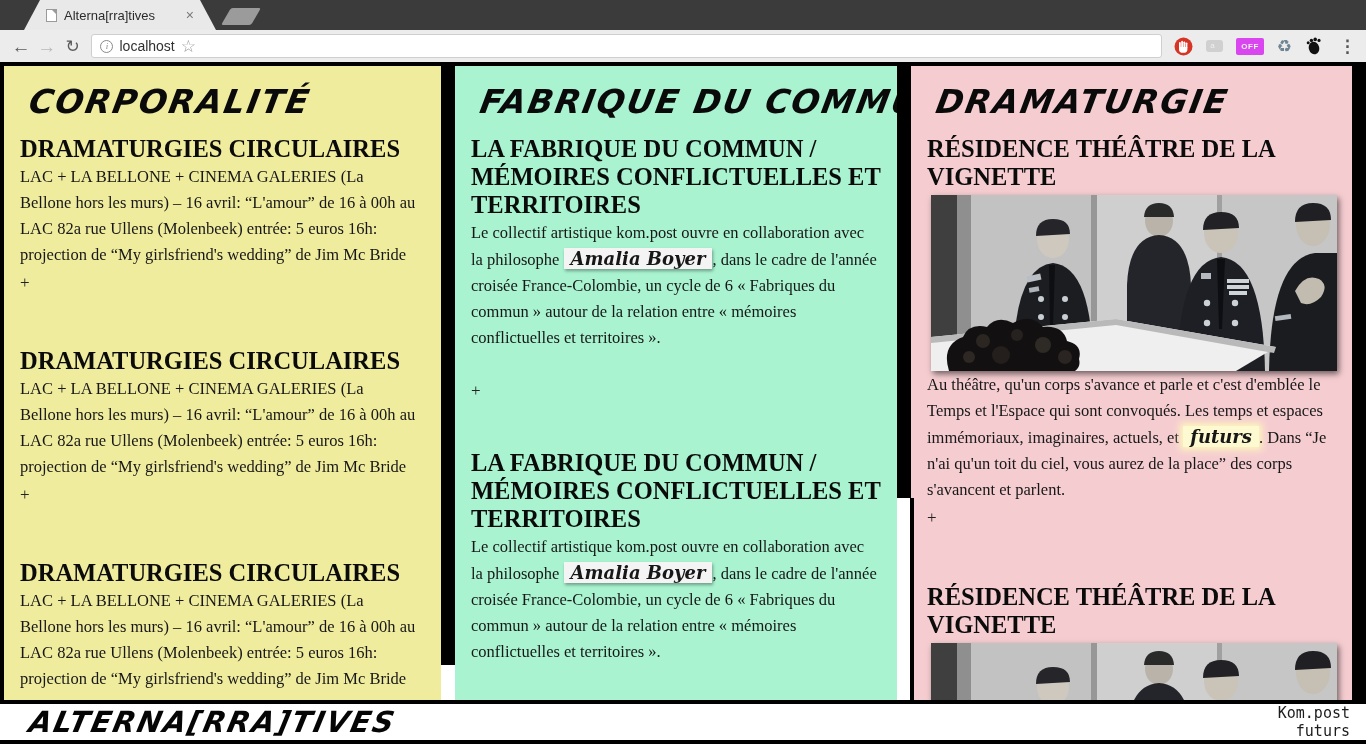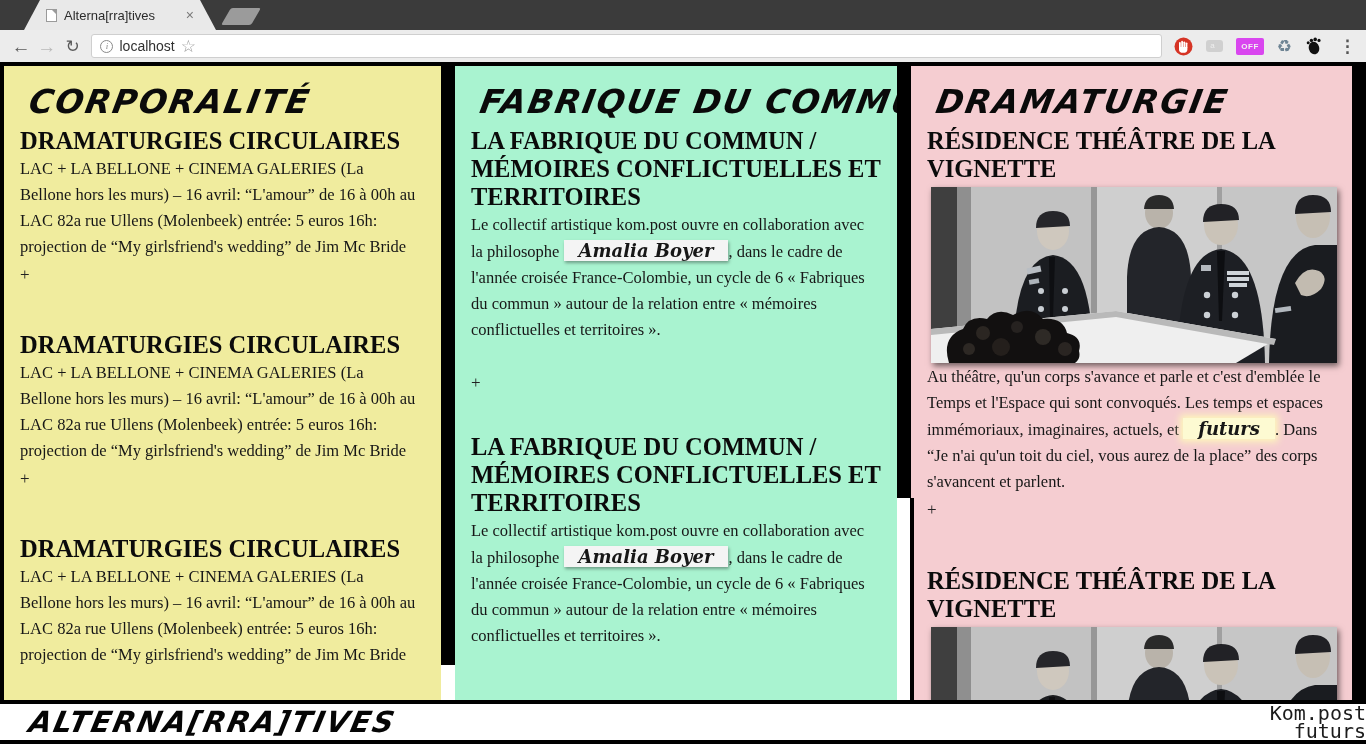--- a/index.html
+++ b/index.html
@@ -54,50 +54,50 @@
 
   
   .patch-white-1 { position:absolute; left:441px; top:603px; width:14px; height:35px; background:#fff; }
   .patch-white-2 { position:absolute; left:897px; top:436px; width:13px; height:202px; background:#fff; }
   .patch-line-2  { position:absolute; left:910px; top:436px; width:4px;  height:202px; background:#000; }
 
   .brush-title { display:inline-block; font-family:"DejaVu Sans", sans-serif; font-weight:900;
                  font-style:italic; transform:skewX(-10deg); transform-origin:left bottom;
                  font-size:33px; letter-spacing:2px; color:#0a0a0a; margin:4px 0 6px 6px; white-space:nowrap; }
   .sec-heading { font-family:"Liberation Serif", serif; font-weight:bold; font-size:24.5px;
-                 line-height:28px; color:#0b0b0b; margin-top:0; }
+                 line-height:28px; color:#0b0b0b; margin-top:8px; }
   .sec-body { font-family:"Liberation Serif", serif; font-size:16.5px; line-height:26px;
               color:#171717; margin-top:1px; }
   .col-yellow .sec-body { width:398px; }
   .col-green  .sec-body { width:408px; }
   .col-pink   .sec-body { width:412px; }
   .plus { font-family:"Liberation Serif", serif; font-size:17px; color:#222; display:block; margin-top:5px; }
   .plus.big-gap { margin-top:30px; }
   .sec-gap { height:46px; }
   .sec-gap-green { height:40px; }
   .sec-gap-pink { height:47px; }
 
   .script-link { font-family:"DejaVu Serif", serif; font-style:italic; font-weight:bold;
-                 font-size:18px; padding:0 15px; white-space:nowrap; }
+                 font-size:18px; padding:0 7px; white-space:nowrap; }
   .link-white  { background:#f4f4f4; box-shadow:1px 2px 3px rgba(0,0,0,.35); }
   .link-yellow { background:#fdfad2; box-shadow:0 0 7px 3px #fdf7bb;text-align:right; }
 
   .photo { width:406px; height:176px; margin:4px 0 0 4px; box-shadow:2px 3px 6px rgba(0,0,0,.55);
            overflow:hidden; background:#cfcfcf; }
   .photo svg { display:block; }
 
   
   .footer { position:absolute; left:0; top:700px; width:1366px; height:44px; background:#000; }
   .footer-inner { position:absolute; left:0; top:4px; width:1366px; height:36px; background:#fff;
                   display:flex; align-items:center; }
   .site-title { display:inline-block; font-family:"DejaVu Sans", sans-serif; font-weight:900;
                 font-style:italic; transform:skewX(-12deg); transform-origin:left bottom;
                 font-size:29px; letter-spacing:2px; color:#050505; margin-left:26px; white-space:nowrap; }
-  .footer-brand { margin-left:auto; text-align:right;
-                  font-family:"DejaVu Sans Mono", monospace; font-size:20px; line-height:18px; color:#1c1c1c; }
+  .footer-brand { margin-left:auto; margin-right:16px; text-align:right;
+                  font-family:"DejaVu Sans Mono", monospace; font-size:15px; line-height:18px; color:#1c1c1c; }
 </style>
 </head>
 <body>
 
 <div id="stage">
 
   <div class="tabbar">
     <div class="tab">
       <span class="doc-icon"></span>
       <span class="tab-title">Alterna[rra]tives</span>

